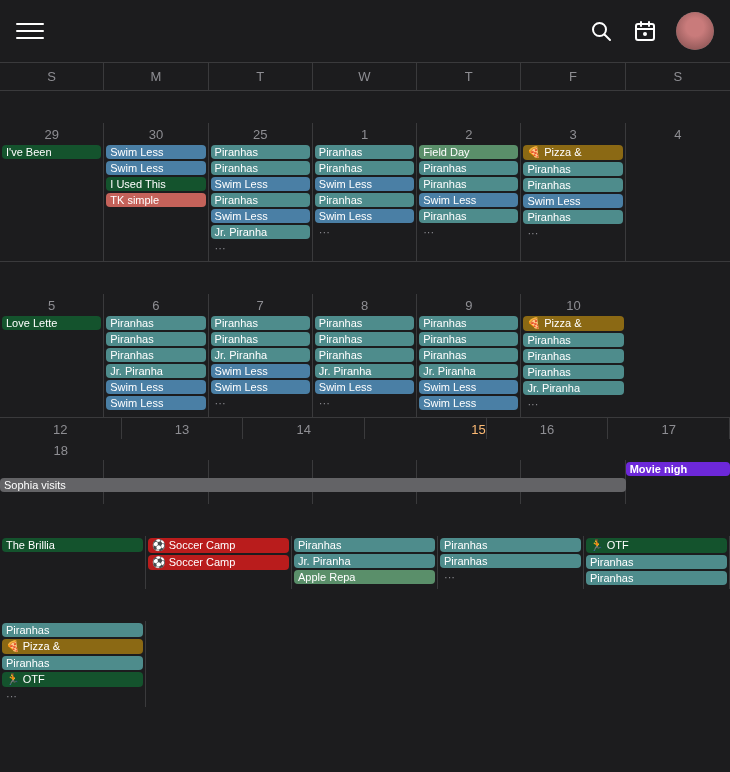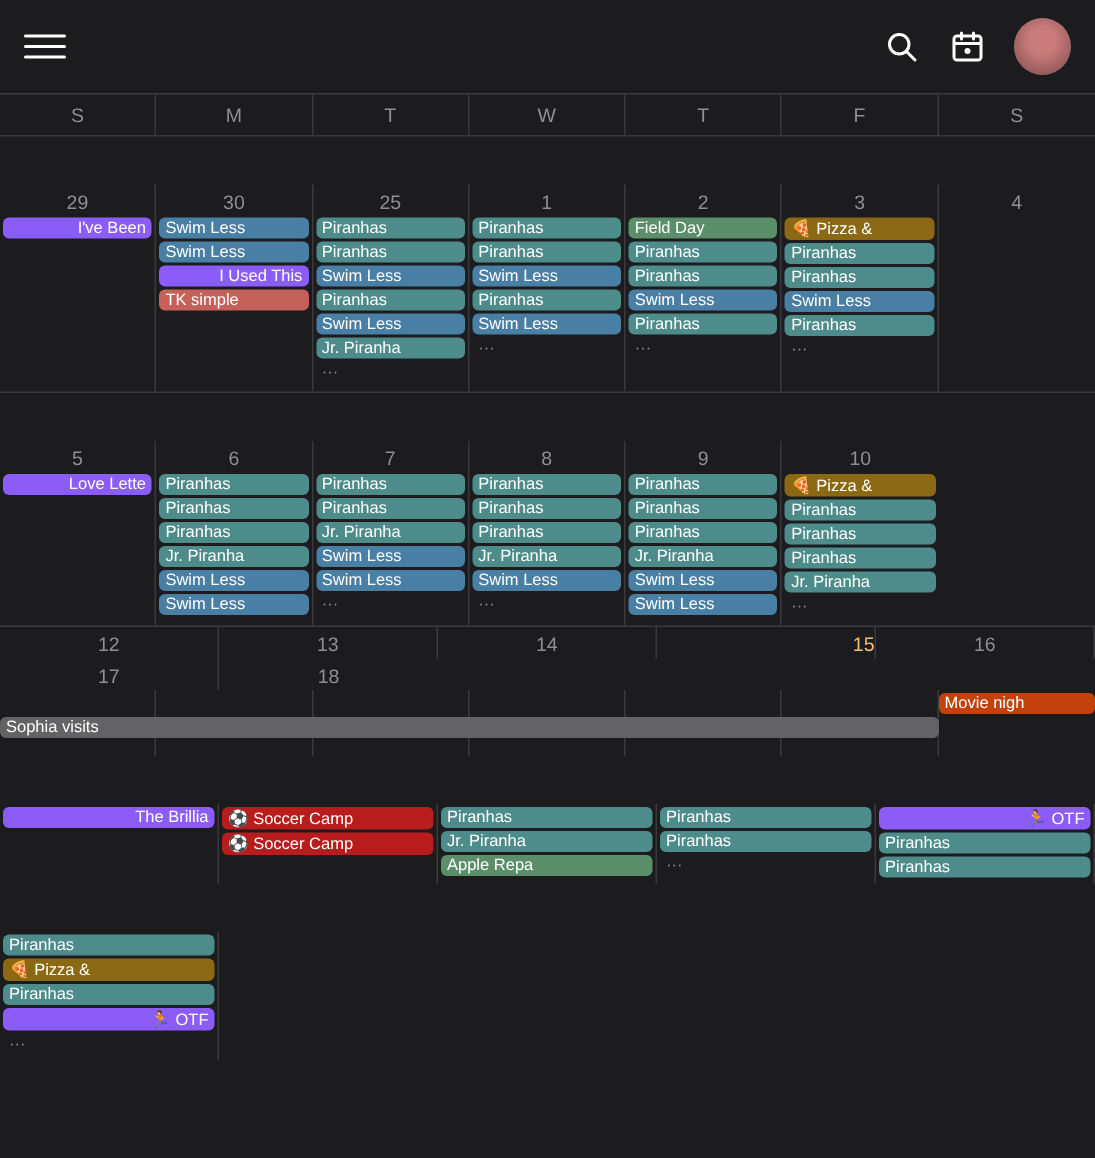--- a/index.html
+++ b/index.html
@@ -88,28 +88,28 @@
     .event {
       border-radius: 4px;
       padding: 1px 4px;
       font-size: 11px;
       margin-bottom: 2px;
       white-space: nowrap;
       overflow: hidden;
       text-overflow: ellipsis;
       cursor: pointer;
     }
-    .event.pink { background: #8b5cf6; color: #fff; text-align: right; }
+    .event.pink { background: #14532d; color: #fff; }
     .event.blue { background: #4a7fa5; color: #fff; }
     .event.green { background: #5a8f6a; color: #fff; }
     .event.teal { background: #4e8c8c; color: #fff; }
     .event.salmon { background: #c4625a; color: #fff; }
     .event.slate { background: #b91c1c; color: #fff; }
     .event.brown { background: #8b6914; color: #fff; }
-    .event.dark-green { background: #c2410c; color: #fff; }
+    .event.dark-green { background: #6d28d9; color: #fff; font-weight: bold; }
     .event.gray { background: #636366; color: #fff; }
     .event.more { background: transparent; color: #8e8e93; font-size: 11px; }
   </style>
 </head>
 <body>
 
 <div>
 
   <div class="header">
     <div class="header-menu">
@@ -250,21 +250,21 @@
           <div class="day-num">10</div>
           <div class="event brown">🍕 Pizza &amp;</div>
           <div class="event teal">Piranhas</div>
           <div class="event teal">Piranhas</div>
           <div class="event teal">Piranhas</div>
           <div class="event teal">Jr. Piranha</div>
           <div class="event more">···</div>
         </div>
       </div>
       <div style="border-top: 1px solid rgb(58, 58, 60);">
-        <div style="display: grid; grid-template-columns: repeat(5, 1fr);">
+        <div style="display: grid; grid-template-columns: repeat(6, 1fr);">
           <div style="text-align: center; font-size: 13px; color: rgb(142, 142, 147); padding: 4px 0px 2px; border-right: 1px solid rgb(58, 58, 60);">12</div>
           <div style="text-align: center; font-size: 13px; color: rgb(142, 142, 147); padding: 4px 0px 2px; border-right: 1px solid rgb(58, 58, 60);">13</div>
           <div style="text-align: center; font-size: 13px; color: rgb(142, 142, 147); padding: 4px 0px 2px; border-right: 1px solid rgb(58, 58, 60);">14</div>
           <div style="text-align: right; font-size: 13px; color: #fdba74; padding: 4px 0px 2px; border-right: 1px solid rgb(58, 58, 60);">15</div>
           <div style="text-align: center; font-size: 13px; color: rgb(142, 142, 147); padding: 4px 0px 2px; border-right: 1px solid rgb(58, 58, 60);">16</div>
           <div style="text-align: center; font-size: 13px; color: rgb(142, 142, 147); padding: 4px 0px 2px; border-right: 1px solid rgb(58, 58, 60);">17</div>
           <div style="text-align: center; font-size: 13px; color: rgb(142, 142, 147); padding: 4px 0px 2px; border-right: none;">18</div>
         </div>
         <div style="position: relative; height: 44px; display: grid; grid-template-columns: repeat(7, 1fr);">
           <div style="border-right: 1px solid rgb(58, 58, 60);"></div>

